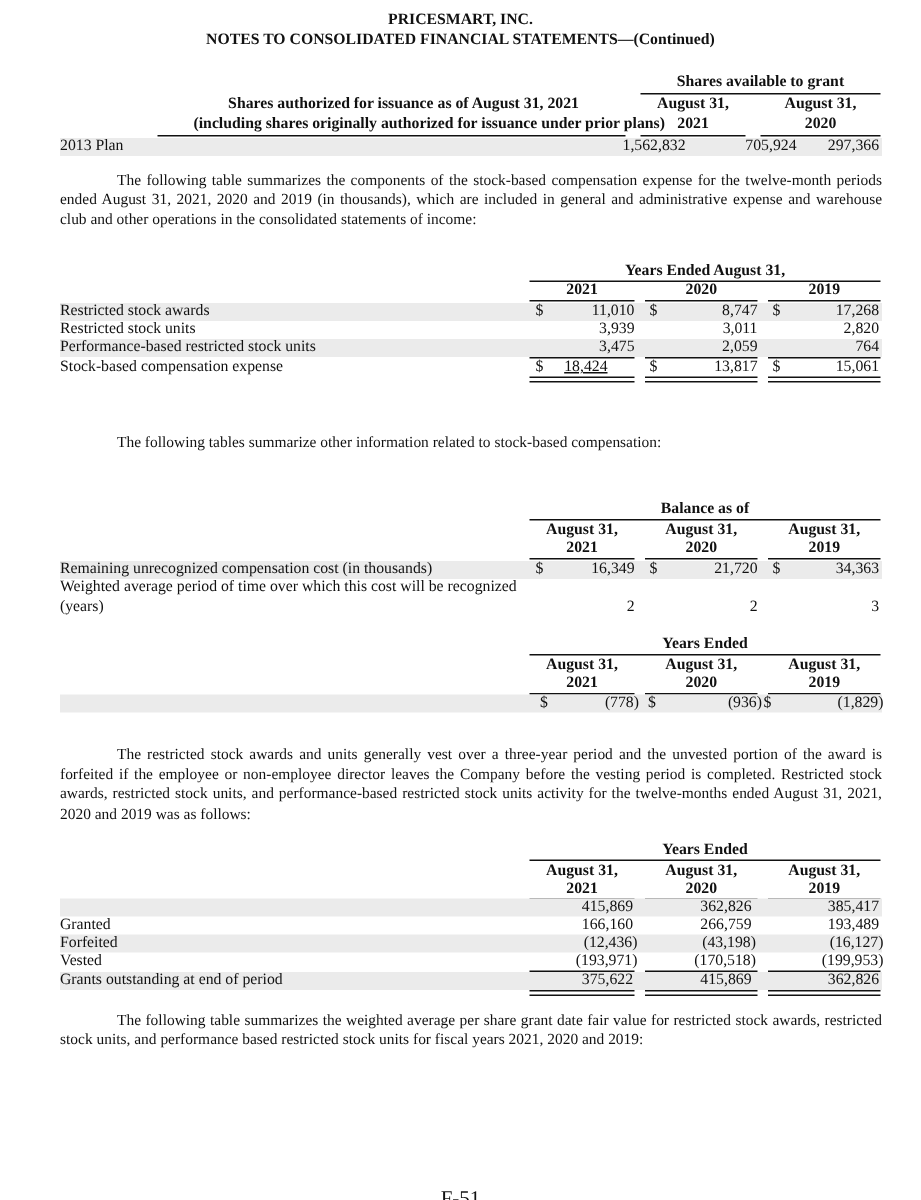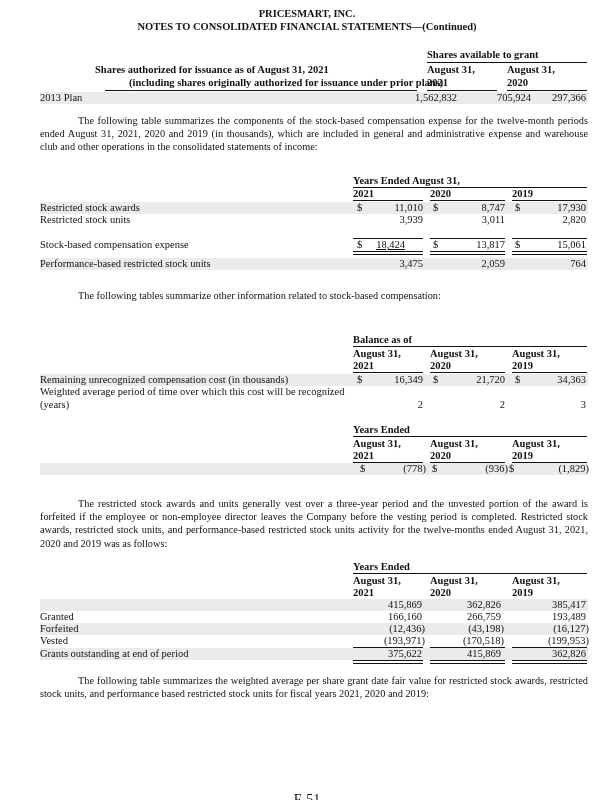--- a/index.html
+++ b/index.html
@@ -7,35 +7,35 @@
          font-family: "Liberation Serif", serif; color: #111; font-size: 10.5px; }
   .hdr { position: absolute; left: 0; width: 614px; text-align: center; font-weight: bold; font-size: 10.5px; }
   .para { position: absolute; left: 40px; width: 548px; text-align: justify; line-height: 13.2px; font-size: 10.3px; }
   .para .indent { display: inline-block; width: 38px; }
   .row { position: absolute; left: 40px; width: 548px; height: 12px; }
   .row.shade { background: #ebebeb; }
   .cell { position: absolute; top: 0; height: 12px; line-height: 12px; white-space: nowrap; }
   .lbl { left: 0; }
   .r { text-align: right; }
   .dollar { text-align: left; }
-  .colhdr { position: absolute; font-weight: bold; line-height: 12px; white-space: nowrap; }
+  .colhdr { position: absolute; text-align: center; font-weight: bold; line-height: 12px; white-space: nowrap; }
   .line { position: absolute; height: 0; border-top: 1.2px solid #111; }
   .dline { position: absolute; height: 2px; border-top: 1.2px solid #111; border-bottom: 1.2px solid #111; }
   .footer { position: absolute; top: 763px; left: 0; width: 614px; text-align: center; font-size: 14px; margin-top: 29px; }
 </style>
 </head>
 <body>
 
 <div class="hdr" style="top:8px;">PRICESMART, INC.</div>
 <div class="hdr" style="top:21px;">NOTES TO CONSOLIDATED FINANCIAL STATEMENTS—(Continued)</div>
 
 <div>
   <div class="colhdr" style="top:49px; left:427px; width:160px;">Shares available to grant</div>
   <div class="line" style="top:62px; left:427px; width:160px;"></div>
-  <div class="colhdr" style="top:64px; left:95px; width:312px;">Shares authorized for issuance as of August 31, 2021</div>
+  <div class="colhdr" style="top:64px; left:113px; width:312px;">Shares authorized for issuance as of August 31, 2021</div>
   <div class="colhdr" style="top:77px; left:105px; width:312px;margin-left:24px;">(including shares originally authorized for issuance under prior plans)</div>
   <div class="line" style="top:90px; left:105px; width:312px;"></div>
   <div class="colhdr" style="top:64px; left:427px; width:70px;">August 31,</div>
   <div class="colhdr" style="top:77px; left:427px; width:70px;">2021</div>
   <div class="line" style="top:90px; left:427px; width:70px;"></div>
   <div class="colhdr" style="top:64px; left:507px; width:80px;">August 31,</div>
   <div class="colhdr" style="top:77px; left:507px; width:80px;">2020</div>
   <div class="line" style="top:90px; left:507px; width:80px;"></div>
 
   <div class="row shade" style="top:92px;">
@@ -58,29 +58,29 @@
   <div class="colhdr" style="top:188px; left:512px; width:75px;">2019</div>
   <div class="line" style="top:200px; left:512px; width:75px;"></div>
 
   <div class="row shade" style="top:202px;">
     <span class="cell lbl">Restricted stock awards</span>
     <span class="cell dollar" style="left:317px;">$</span>
     <span class="cell r" style="left:330px; width:53px;">11,010</span>
     <span class="cell dollar" style="left:393px;">$</span>
     <span class="cell r" style="left:410px; width:55px;">8,747</span>
     <span class="cell dollar" style="left:475px;">$</span>
-    <span class="cell r" style="left:490px; width:56px;">17,930</span>
+    <span class="cell r" style="left:490px; width:56px;">17,268</span>
   </div>
   <div class="row" style="top:214px;">
     <span class="cell lbl">Restricted stock units</span>
     <span class="cell r" style="left:330px; width:53px;">3,939</span>
     <span class="cell r" style="left:410px; width:55px;">3,011</span>
     <span class="cell r" style="left:490px; width:56px;">2,820</span>
   </div>
-  <div class="row shade" style="top:226px;margin-top:32px;">
+  <div class="row shade" style="top:226px;">
     <span class="cell lbl">Performance-based restricted stock units</span>
     <span class="cell r" style="left:330px; width:53px;">3,475</span>
     <span class="cell r" style="left:410px; width:55px;">2,059</span>
     <span class="cell r" style="left:490px; width:56px;">764</span>
   </div>
   <div class="line" style="top:238px; left:353px; width:70px;"></div>
   <div class="line" style="top:238px; left:430px; width:75px;"></div>
   <div class="line" style="top:238px; left:512px; width:75px;"></div>
   <div class="row" style="top:239px;">
     <span class="cell lbl">Stock-based compensation expense</span>

